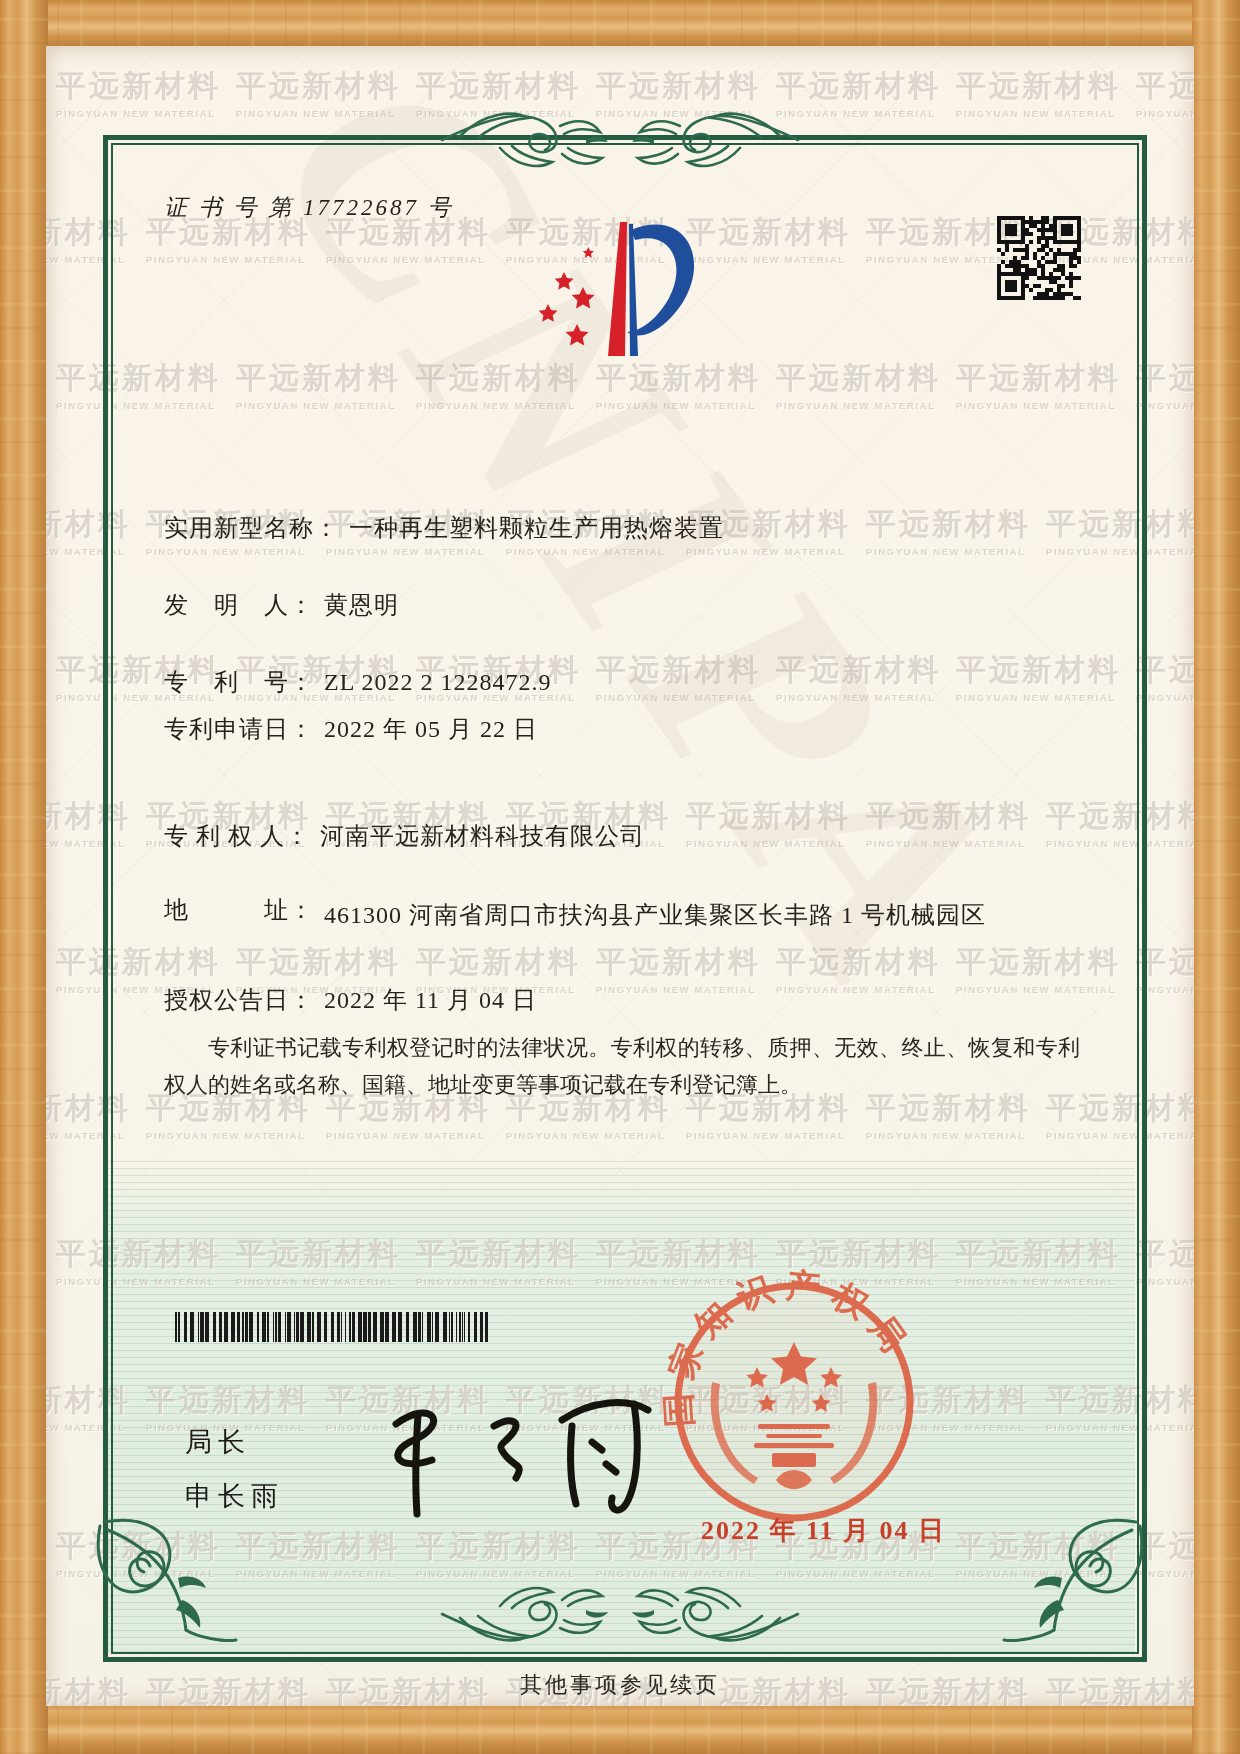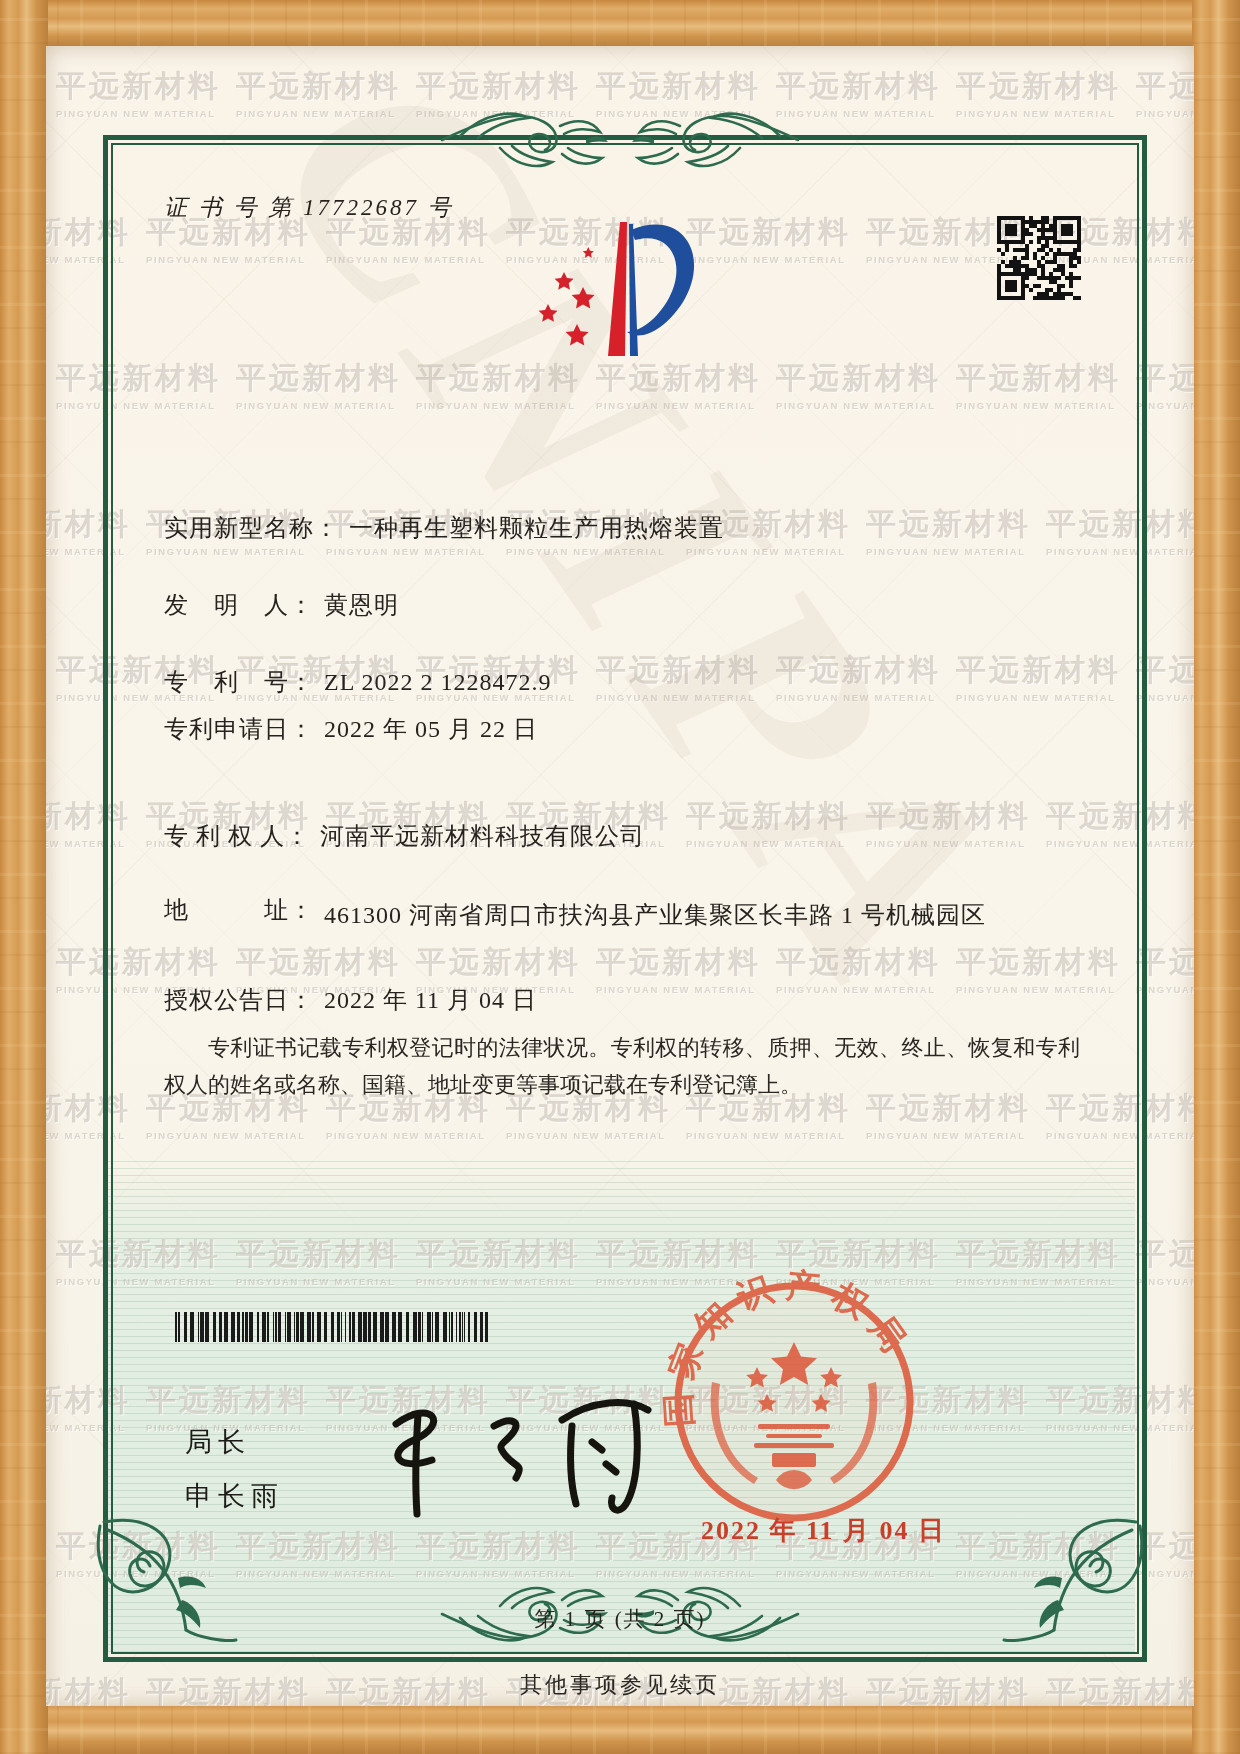--- a/index.html
+++ b/index.html
@@ -851,18 +851,17 @@
             <rect x="100" y="179" width="80" height="5" rx="2"></rect>
             <rect x="118" y="189" width="44" height="14" rx="2"></rect>
             <path d="M140,206 a22,22 0 0 1 18,10 a22,22 0 0 1 -36,0 a22,22 0 0 1 18,-10" opacity=".9"></path>
             <path d="M66,120 C60,160 74,196 104,214 L100,220 C66,200 52,160 58,118 Z" opacity=".8"></path>
             <path d="M214,120 C220,160 206,196 176,214 L180,220 C214,200 228,160 222,118 Z" opacity=".8"></path>
           </g>
         </g>
       </svg>
       <div class="seal-date">2022 年 11 月 04 日</div>
 
-      <div class="page-footer">第 1 页 (共 2 页)</div>
       <div class="cont-note">其他事项参见续页</div>
 
     </div>
   </div>
 </div>
 
 </body></html>

